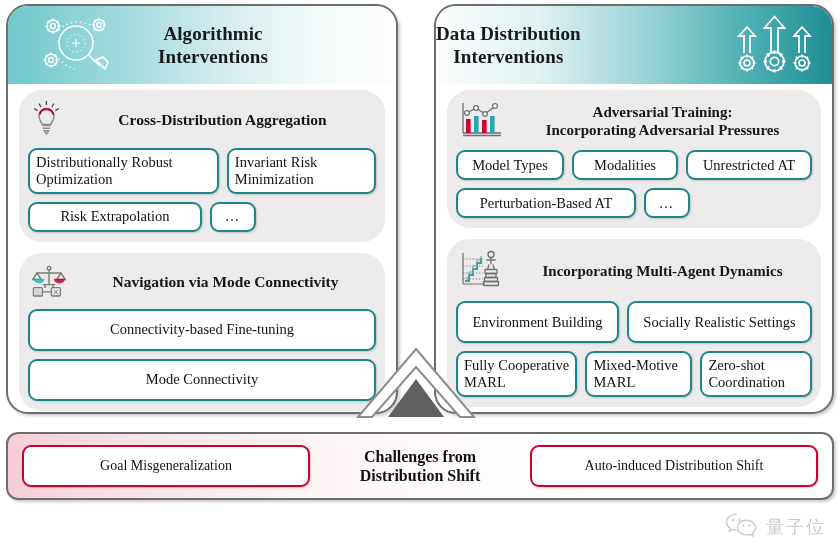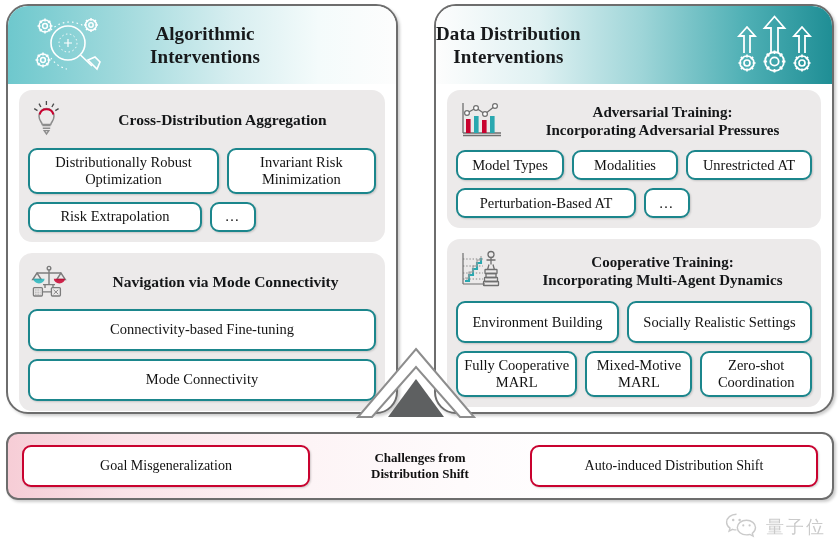--- a/index.html
+++ b/index.html
@@ -39,21 +39,21 @@
   .panel-header {
     position: relative;
     height: 78px;
     display: flex;
     align-items: center;
     box-sizing: border-box;
   }
   .panel-left .panel-header {
     background: linear-gradient(to right, #6ec8cd 0%, #9fd9dc 28%, #d7eef0 58%, #f4fbfb 80%, #fdfdfd 100%);
     justify-content: flex-start;
-    padding-left: 16px;
+    padding-left: 24px;
   }
   .panel-right .panel-header {
     background: linear-gradient(to left, #1f8e95 0%, #4fb0b5 22%, #9ed5d8 48%, #dff1f2 74%, #fdfdfd 100%);
     justify-content: space-between;
     padding-right: 12px;
   }
   .header-title {
     font-weight: bold;
     font-size: 19px;
     line-height: 1.22;
@@ -65,21 +65,21 @@
   .panel-right .header-title { margin-right: 28px; }
   .header-icon { flex: 0 0 auto; display: block; }
 
   
   .panel-body {
     padding: 6px 11px 10px 11px;
     box-sizing: border-box;
   }
   .section {
     background: #eceaea;
-    border-radius: 13px;
+    border-radius: 23px;
     padding: 7px 9px 10px 9px;
     box-sizing: border-box;
     margin-bottom: 11px;
   }
   .section-head {
     display: flex;
     align-items: center;
     gap: 8px;
     padding: 2px 0 7px 3px;
   }
@@ -101,21 +101,21 @@
   }
   .chip-row:last-child { margin-bottom: 0; }
 
   .chip {
     background: #ffffff;
     border: 2px solid #1b868c;
     border-radius: 9px;
     font-size: 14.5px;
     line-height: 1.17;
     color: #121212;
-    text-align: center;
+    text-align: left;
     display: flex;
     align-items: center;
     justify-content: center;
     padding: 4px 6px;
     box-sizing: border-box;
     min-height: 30px;
     box-shadow: 1px 1px 2px rgba(0,0,0,0.16);
   }
   .chip.h2 { min-height: 42px; }
   .chip.grow { flex: 1 1 auto; }
@@ -160,21 +160,21 @@
     justify-content: center;
     height: 42px;
     box-sizing: border-box;
     box-shadow: 1px 1px 2px rgba(0,0,0,0.18);
   }
   .bottom-chip.left  { flex: 0 0 288px; }
   .bottom-chip.right { flex: 0 0 288px; }
   .bottom-title {
     flex: 1 1 auto;
     font-weight: bold;
-    font-size: 13px;
+    font-size: 16px;
     line-height: 1.2;
     text-align: center;
     color: #111111;
     padding: 0 6px;
   }
 
   
   .watermark {
     position: absolute;
     right: 14px;
@@ -388,21 +388,20 @@
                 <circle cx="32" cy="6.5" r="3"></circle>
                 <path d="M32 9.5 v7 M27.5 12 h9 M30 16.5 l-1.4 5 M34 16.5 l1.4 5"></path>
                 <rect x="26" y="21.5" width="12" height="4" rx="0.6"></rect>
                 <rect x="27" y="25.5" width="10" height="4" rx="0.6"></rect>
                 <rect x="25.5" y="29.5" width="13" height="4" rx="0.6"></rect>
                 <rect x="24.5" y="33.5" width="15" height="4" rx="0.6"></rect>
               </g>
             </svg>
           </span>
           <div class="section-title two-line">
-            <div>Cooperative Training:</div>
             <div>Incorporating Multi-Agent Dynamics</div>
           </div>
         </div>
         <div class="chip-row">
           <div class="chip grow h2">Environment Building</div>
           <div class="chip grow h2">Socially Realistic Settings</div>
         </div>
         <div class="chip-row">
           <div class="chip grow h2">Fully Cooperative MARL</div>
           <div class="chip grow h2">Mixed-Motive MARL</div>

